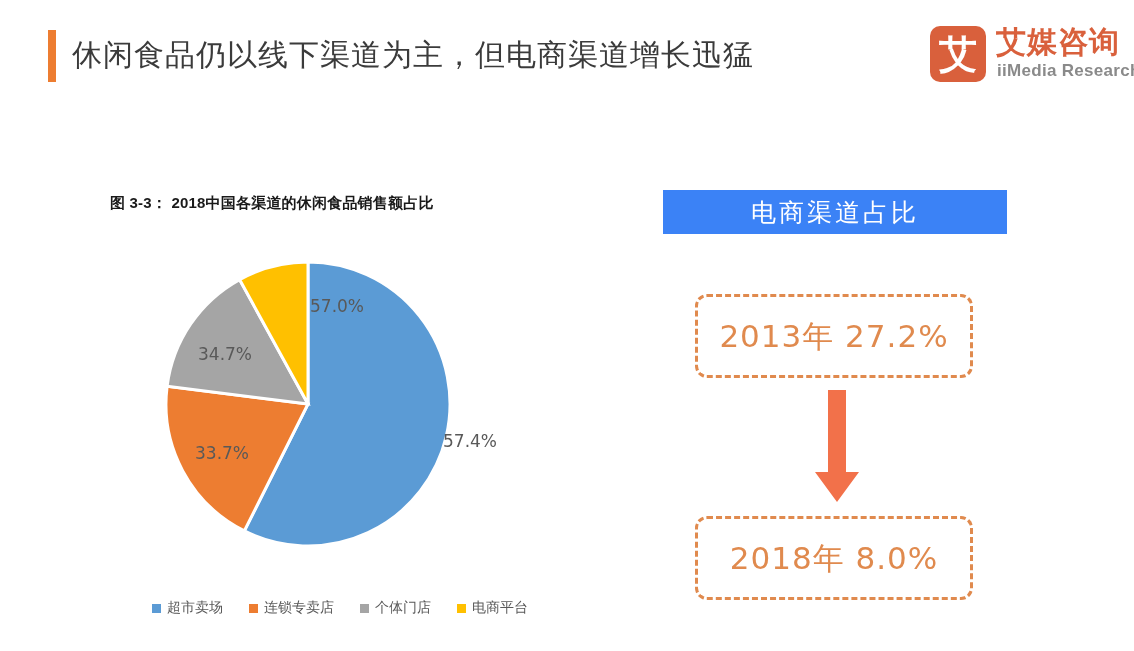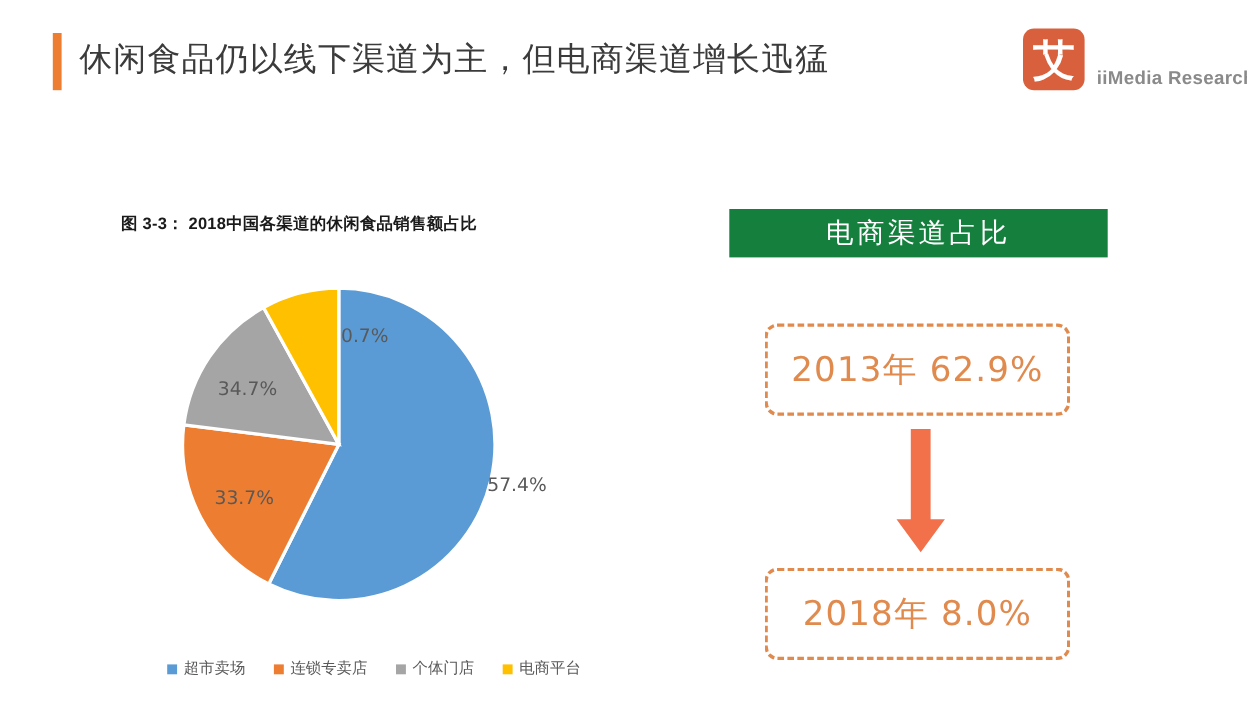--- a/index.html
+++ b/index.html
@@ -179,40 +179,41 @@
 </style>
 </head>
 <body>
 
 <div id="header-bar">
   <div id="title-accent" style="background: rgb(237, 125, 49);"></div>
   <div id="page-title">休闲食品仍以线下渠道为主，但电商渠道增长迅猛</div>
 
   <div id="brand-logo">
     <div id="logo-mark" style="background: rgb(217, 96, 60);">艾</div>
+    <div id="logo-cn" style="color: rgb(217, 96, 60);">艾媒咨询</div>
     <div id="logo-en">iiMedia Research</div>
   </div>
 </div>
 
 <div id="chart-panel">
   <div id="chart-title">图 3-3： 2018中国各渠道的休闲食品销售额占比</div>
 
   <div id="pie-wrap">
     <svg id="pie-svg" width="296" height="296" viewBox="0 0 296 296">
       <g id="pie-slices">
           <path d="M 148 148 L 148 6 A 142 142 0 1 1 84.3295833152155 274.9254822294795 Z" fill="#5B9BD5" stroke="#ffffff" stroke-width="3"></path>
           <path d="M 148 148 L 84.3295833152155 274.9254822294795 A 142 142 0 0 1 7.119712413344132 130.20268083386884 Z" fill="#ED7D31" stroke="#ffffff" stroke-width="3"></path>
           <path d="M 148 148 L 7.119712413344132 130.20268083386884 A 142 142 0 0 1 79.59097827755632 23.56445143377144 Z" fill="#A5A5A5" stroke="#ffffff" stroke-width="3"></path>
           <path d="M 148 148 L 79.59097827755632 23.56445143377144 A 142 142 0 0 1 147.99999999999997 6 Z" fill="#FFC000" stroke="#ffffff" stroke-width="3"></path>
         </g>
     </svg>
     <div class="slice-label" id="label-0">57.4%</div>
     <div class="slice-label" id="label-1">33.7%</div>
     <div class="slice-label" id="label-2">34.7%</div>
-    <div class="slice-label" id="label-3">0.7%</div>
+    <div class="slice-label" id="label-3">57.0%</div>
   </div>
 
   <div id="pie-legend">
     <div class="legend-item">
       <span class="legend-swatch" style="background: rgb(91, 155, 213);"></span>
       <span class="legend-text">超市卖场</span>
     </div>
     <div class="legend-item">
       <span class="legend-swatch" style="background: rgb(237, 125, 49);"></span>
       <span class="legend-text">连锁专卖店</span>
@@ -222,22 +223,22 @@
       <span class="legend-text">个体门店</span>
     </div>
     <div class="legend-item">
       <span class="legend-swatch" style="background: rgb(255, 192, 0);"></span>
       <span class="legend-text">电商平台</span>
     </div>
   </div>
 </div>
 
 <div id="ecom-panel">
-  <div id="ecom-banner" style="background: #15803d;">电商渠道占比</div>
-
-  <div class="stat-box" id="stat-box-2013" style="border-color: rgb(224, 138, 78); color: rgb(224, 138, 78);">2013年  62.9%</div>
+  <div id="ecom-banner" style="background: #3b82f6;">电商渠道占比</div>
+
+  <div class="stat-box" id="stat-box-2013" style="border-color: rgb(224, 138, 78); color: rgb(224, 138, 78);">2013年  27.2%</div>
 
   <svg id="trend-arrow" viewBox="0 0 48 116">
     <polygon id="arrow-shape" points="15,0 33,0 33,82 46,82 24,112 2,82 15,82" fill="#F2714A"></polygon>
   </svg>
 
   <div class="stat-box" id="stat-box-2018" style="border-color: rgb(224, 138, 78); color: rgb(224, 138, 78);">2018年  8.0%</div>
 </div>
 
 </body></html>

